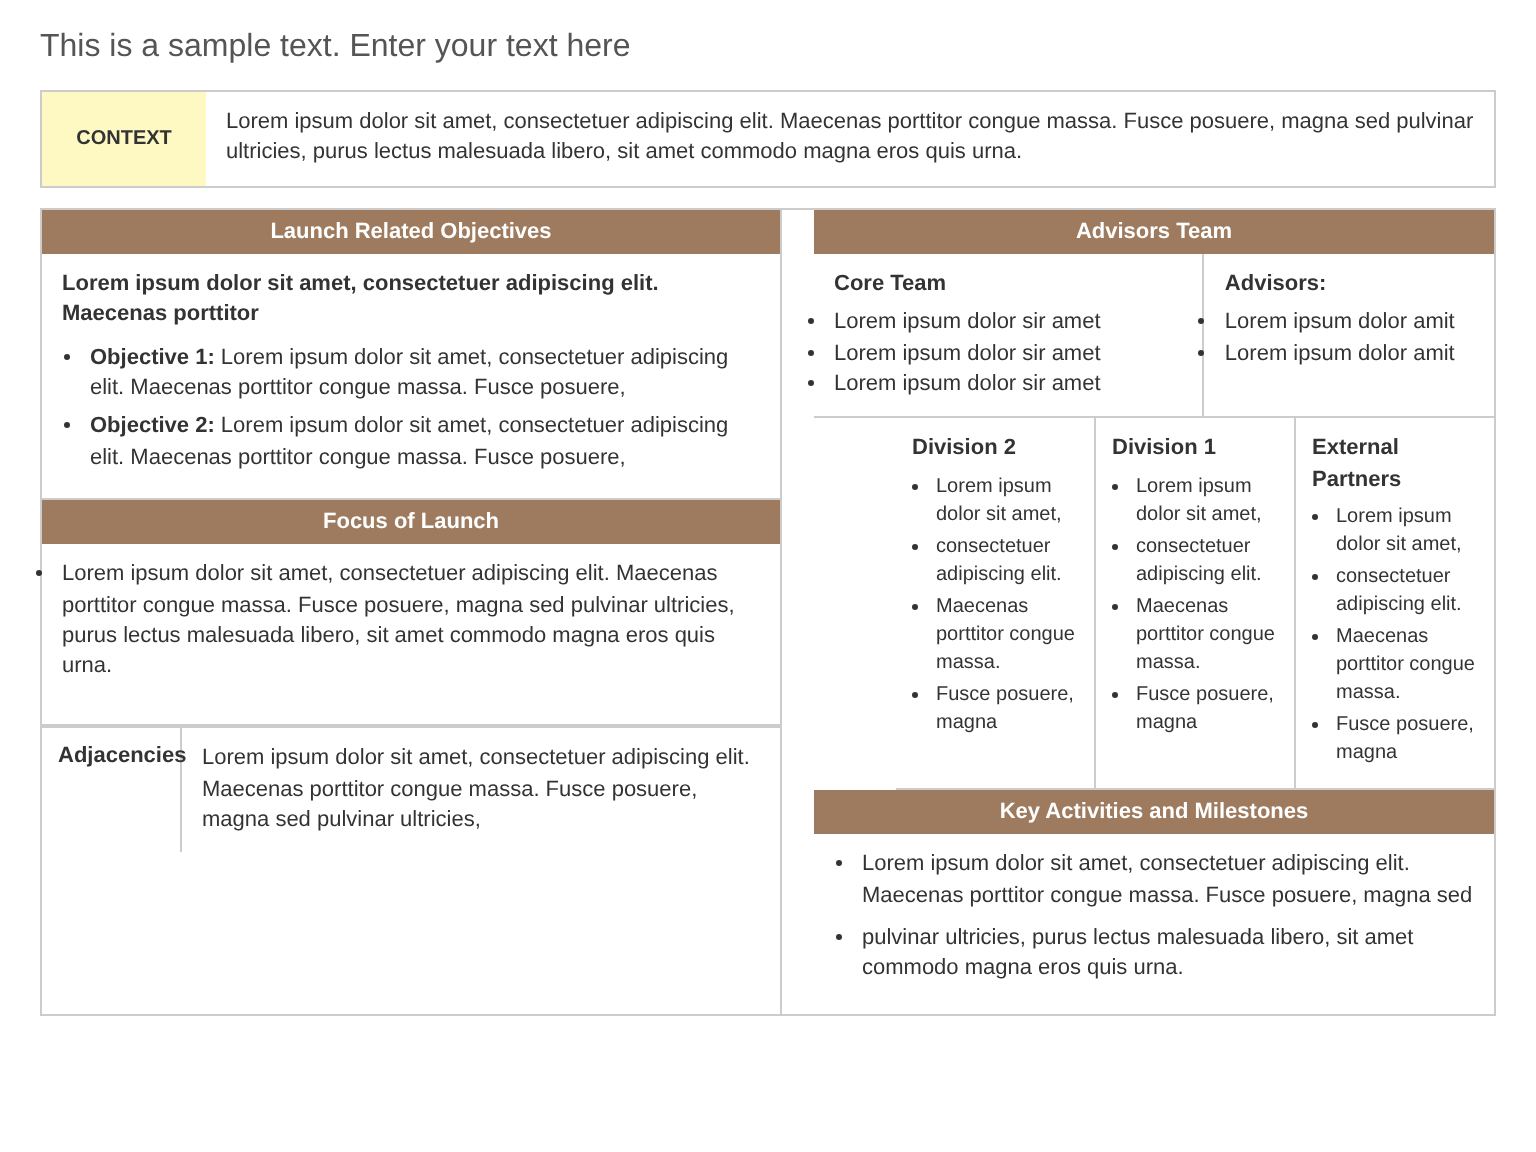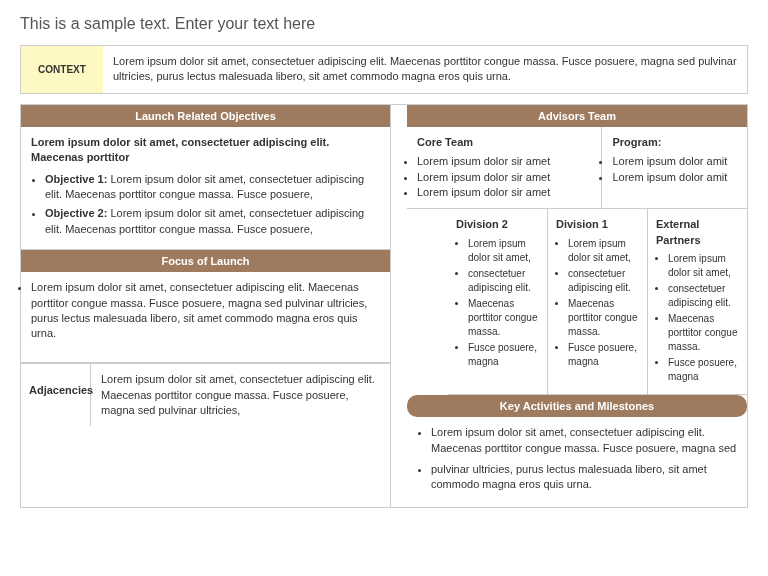--- a/index.html
+++ b/index.html
@@ -93,21 +93,21 @@
       line-height: 1.4;
       min-height: 90px;
     }
     .adjacencies-row {
       display: flex;
       border-top: 1px solid #ccc;
     }
     .adjacencies-label {
       font-weight: bold;
       font-size: 11px;
-      padding: 20px 8px;
+      padding: 8px 8px;
       min-width: 70px;
       width: 70px;
       display: flex;
       align-items: flex-start;
       border-right: 1px solid #ccc;
     }
     .adjacencies-text {
       padding: 8px 10px;
       font-size: 11px;
       line-height: 1.4;
@@ -172,21 +172,20 @@
       font-size: 10px;
       margin-bottom: 2px;
     }
     .key-activities-header {
       background: #9e7b5e;
       color: #fff;
       font-weight: bold;
       font-size: 11px;
       text-align: center;
       padding: 5px 8px;
-      border-radius: 10px;
     }
     .key-activities-content {
       padding: 8px 10px;
       font-size: 11px;
       line-height: 1.4;
     }
     .key-activities-content ul {
       padding-left: 14px;
     }
     .key-activities-content ul li {
@@ -250,21 +249,21 @@
     <div class="core-advisors-row">
       <div class="core-team-block">
         <div class="block-title">Core Team</div>
         <ul>
           <li>Lorem ipsum dolor sir amet</li>
           <li>Lorem ipsum dolor sir amet</li>
           <li>Lorem ipsum dolor sir amet</li>
         </ul>
       </div>
       <div class="advisors-block">
-        <div class="block-title">Program:</div>
+        <div class="block-title">Advisors:</div>
         <ul>
           <li>Lorem ipsum dolor amit</li>
           <li>Lorem ipsum dolor amit</li>
         </ul>
       </div>
     </div>
     <div class="divisions-row">
       <div class="division-block">
         <div class="block-title">Division 2</div>
         <ul>

